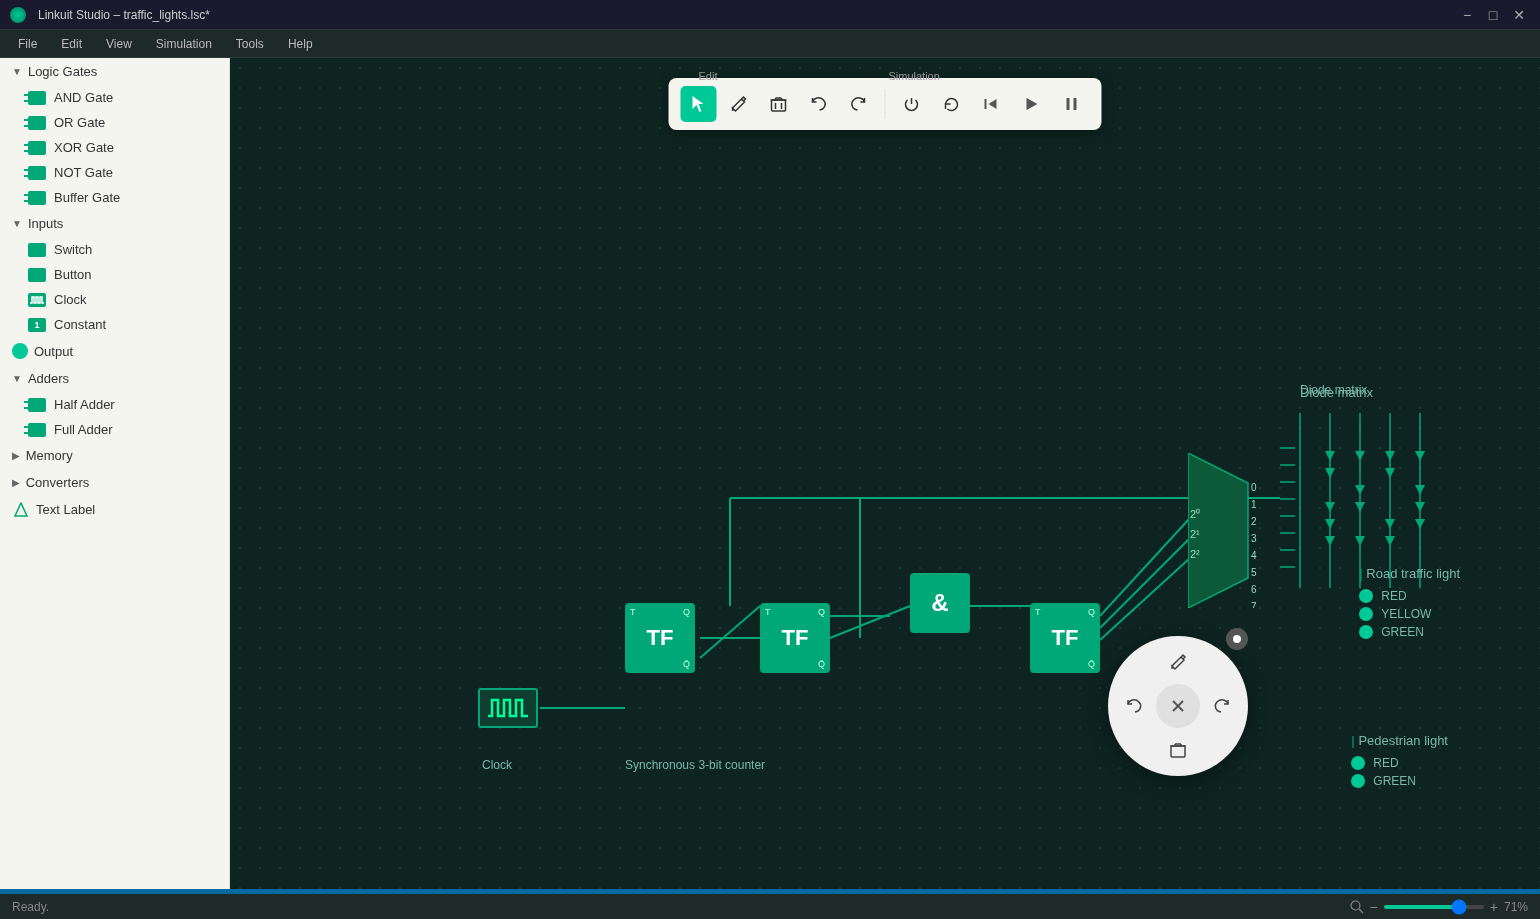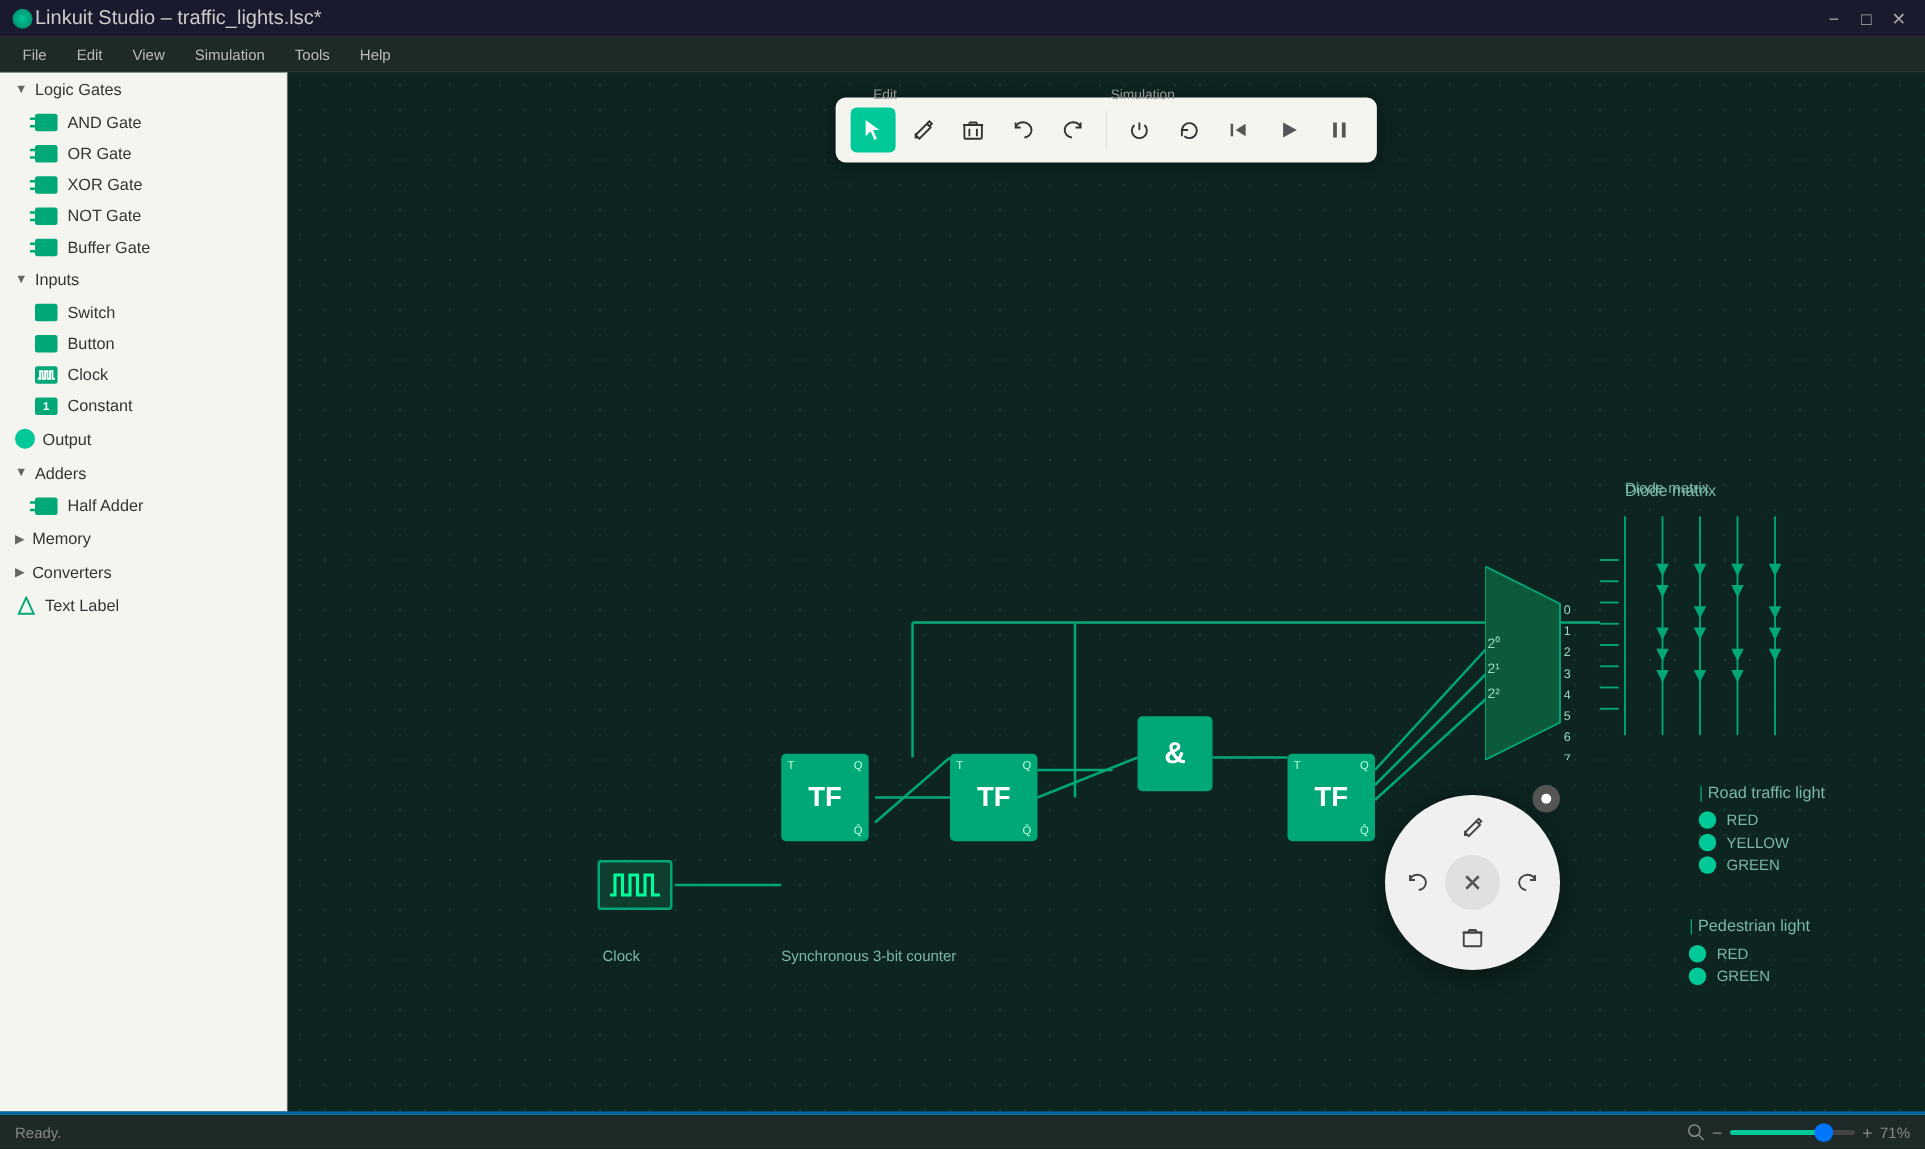--- a/index.html
+++ b/index.html
@@ -20,22 +20,22 @@
       display: flex;
       align-items: center;
       justify-content: space-between;
       padding: 0 10px;
       border-bottom: 1px solid #333;
       user-select: none;
     }
     #titlebar-left {
       display: flex;
       align-items: center;
-      gap: 2px;
-      font-size: 16px;
+      gap: 12px;
+      font-size: 12px;
       color: #ccc;
     }
     #app-icon {
       width: 16px; height: 16px;
       background: radial-gradient(circle, #00c896, #008060);
       border-radius: 50%;
     }
     #titlebar-controls {
       display: flex;
       gap: 4px;
@@ -264,21 +264,21 @@
       display: flex; align-items: center; justify-content: center;
       color: white;
       font-size: 24px;
       font-weight: bold;
     }
 
     
     #traffic-light-section {
       position: absolute;
       right: 80px;
-      top: 568px;
+      top: 508px;
       margin-left: 44px;
     }
     #traffic-light-label {
       font-size: 13px;
       color: #7ab8a8;
       margin-bottom: 8px;
     }
     .light-row {
       display: flex;
       align-items: center;
@@ -342,21 +342,21 @@
     }
     .wheel-top { top: 10px; left: 50%; transform: translateX(-50%); }
     .wheel-right { right: 10px; top: 50%; transform: translateY(-50%); }
     .wheel-bottom { bottom: 10px; left: 50%; transform: translateX(-50%); }
     .wheel-left { left: 10px; top: 50%; transform: translateY(-50%); }
 
     
     #statusbar {
       height: 30px;
       background: #1e2a28;
-      border-top: 3px solid #0369a1;
+      border-top: 5px solid #0369a1;
       display: flex;
       align-items: center;
       justify-content: space-between;
       padding: 0 12px;
       font-size: 12px;
       color: #888;
     }
     #zoom-controls {
       display: flex;
       align-items: center;
@@ -482,20 +482,24 @@
     </div>
 
     <div class="section-header">
       <span class="section-arrow">▼</span>
       <span>Adders</span>
     </div>
     <div>
       <div class="toolbox-item">
         <div class="gate-icon"></div>
         <span>Half Adder</span>
+      </div>
+      <div class="toolbox-item">
+        <div class="gate-icon"></div>
+        <span>Full Adder</span>
       </div>
     </div>
 
     <div class="section-header">
       <span class="section-arrow">▶</span>
       <span>Memory</span>
     </div>
 
     <div class="section-header">
       <span class="section-arrow">▶</span>

